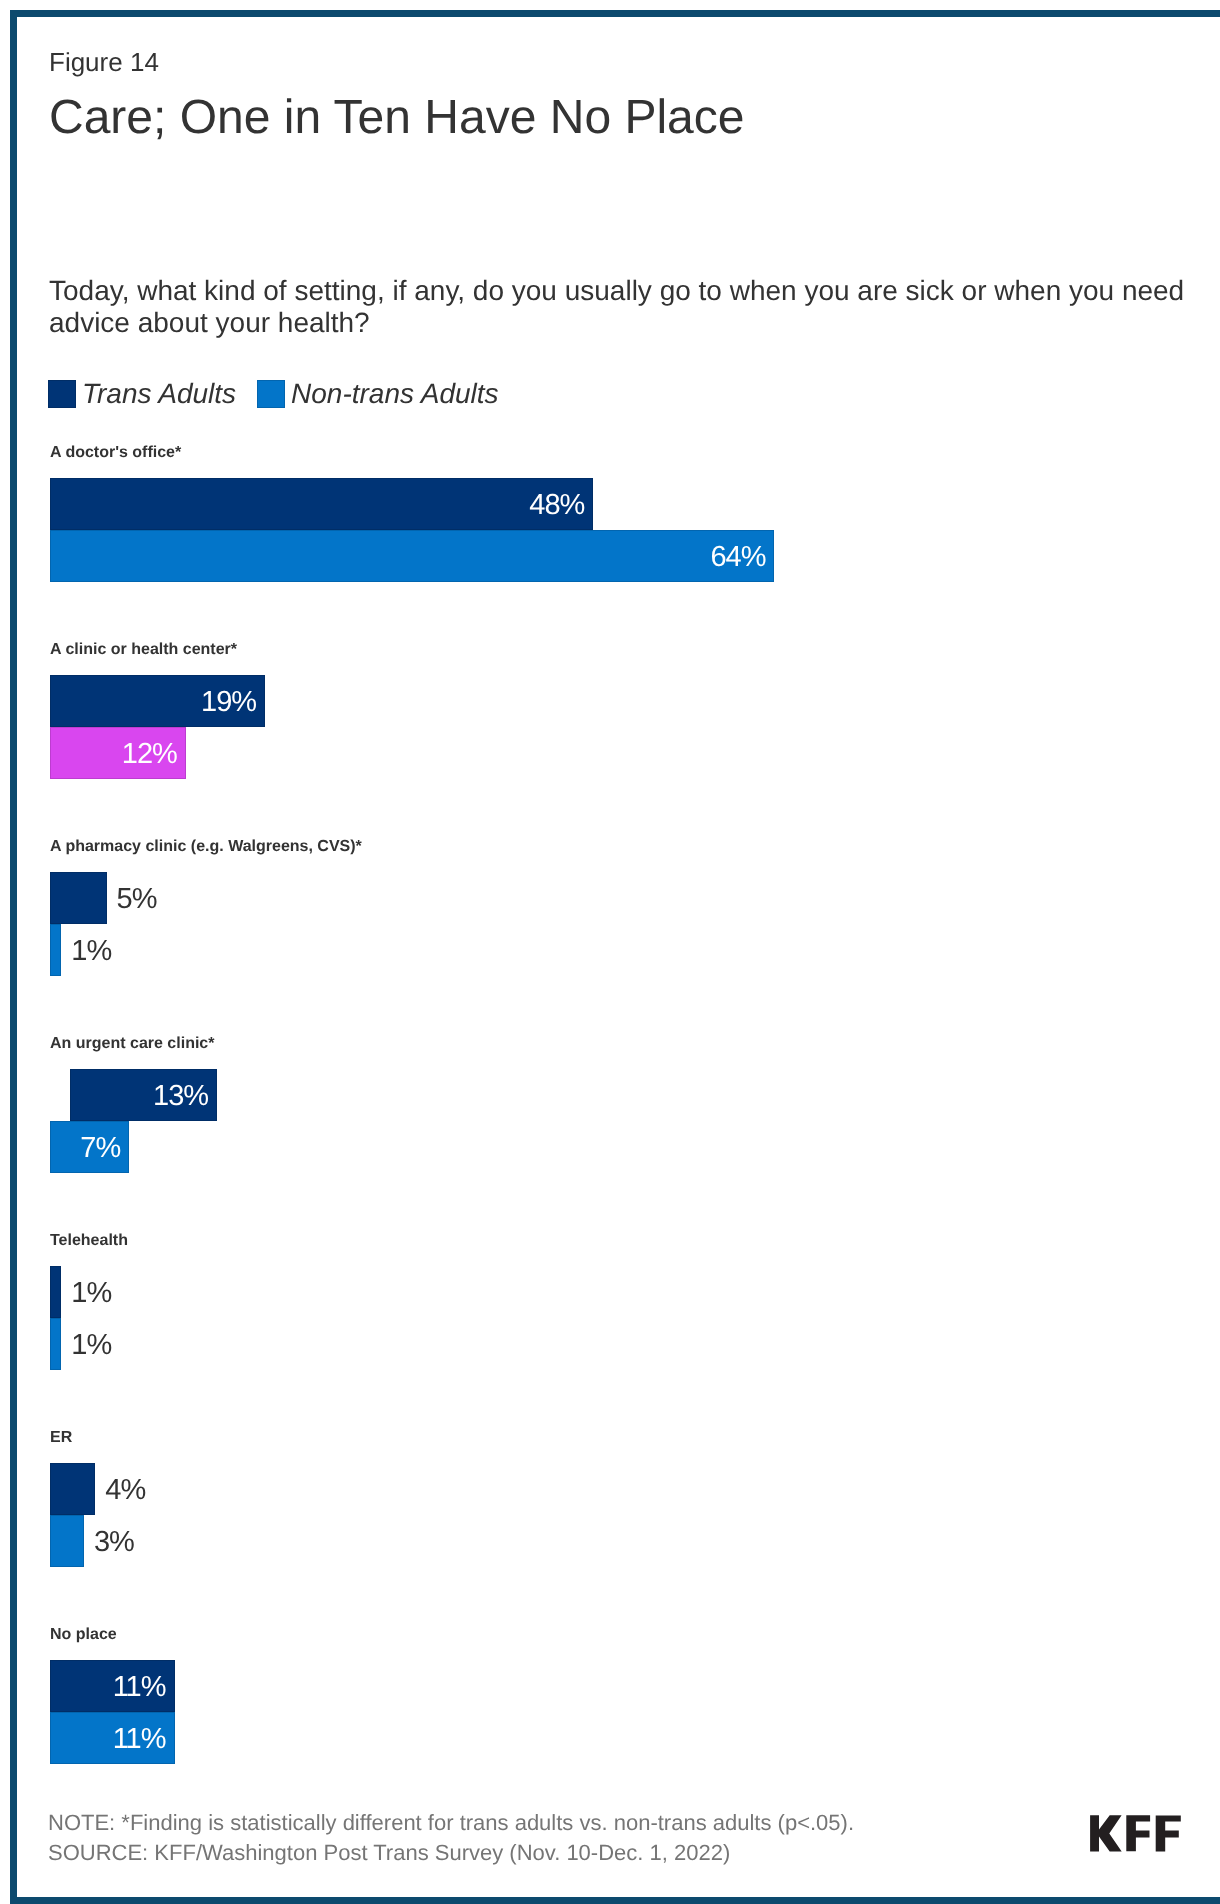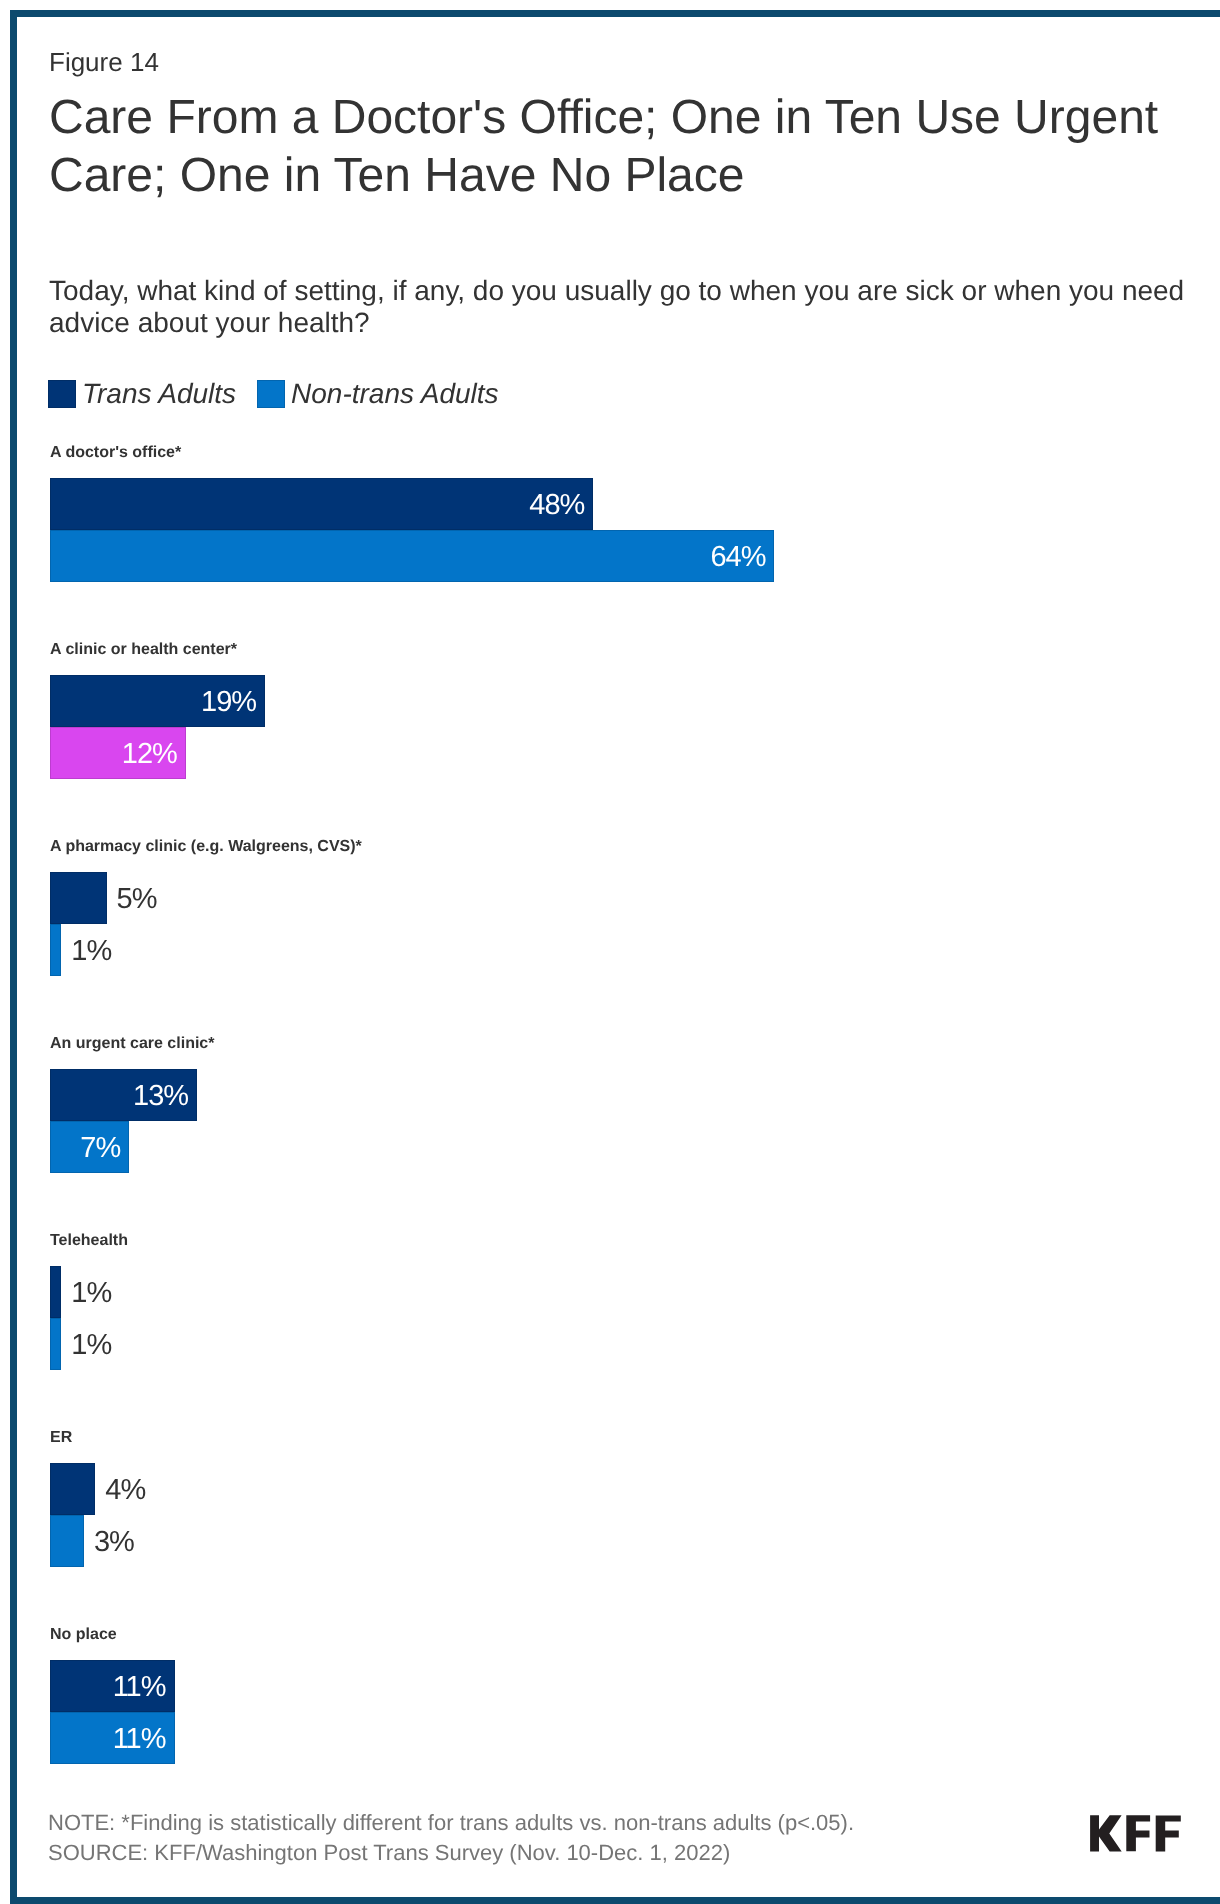--- a/index.html
+++ b/index.html
@@ -56,21 +56,20 @@
   #kff { position:absolute; left:1072.3px; top:1798.2px; }
 </style>
 </head>
 <body>
 
 <div id="frame">
 
   <div id="figlabel">Figure 14</div>
 
   <div id="title">
-      <div>Care From a Doctor's Office; One in Ten Use Urgent</div>
       <div>Care; One in Ten Have No Place</div>
     </div>
 
   <div id="subtitle">Today, what kind of setting, if any, do you usually go to when you are sick or when you need advice about your health?</div>
 
   <div id="legend">
       <span class="lg-item">
         <span class="lg-sw" style="background: rgb(0, 52, 118);"></span>
         <span class="lg-tx">Trans Adults</span>
       </span>
@@ -104,21 +103,21 @@
         <div class="grp-h">A pharmacy clinic (e.g. Walgreens, CVS)*</div>
         <div class="bar" style="background: rgb(0, 52, 118); width: 56.6px; top: 46.5px;">
           <span class="vlab vout">5%</span>
         </div>
         <div class="bar" style="background: rgb(3, 117, 201); width: 11.32px; top: 98.5px;">
           <span class="vlab vout">1%</span>
         </div>
       </div>
       <div class="grp" style="top: 1005.8px;">
         <div class="grp-h">An urgent care clinic*</div>
-        <div class="bar" style="background: rgb(0, 52, 118); width: 147.16px; top: 46.5px;">
+        <div class="bar" style="background: rgb(0, 52, 118); width: 147.16px; top: 46.5px; margin-left: 20px;">
           <span class="vlab vin">13%</span>
         </div>
         <div class="bar" style="background: rgb(3, 117, 201); width: 79.24px; top: 98.5px;">
           <span class="vlab vin">7%</span>
         </div>
       </div>
       <div class="grp" style="top: 1202.8px;">
         <div class="grp-h">Telehealth</div>
         <div class="bar" style="background: rgb(0, 52, 118); width: 11.32px; top: 46.5px;">
           <span class="vlab vout">1%</span>

